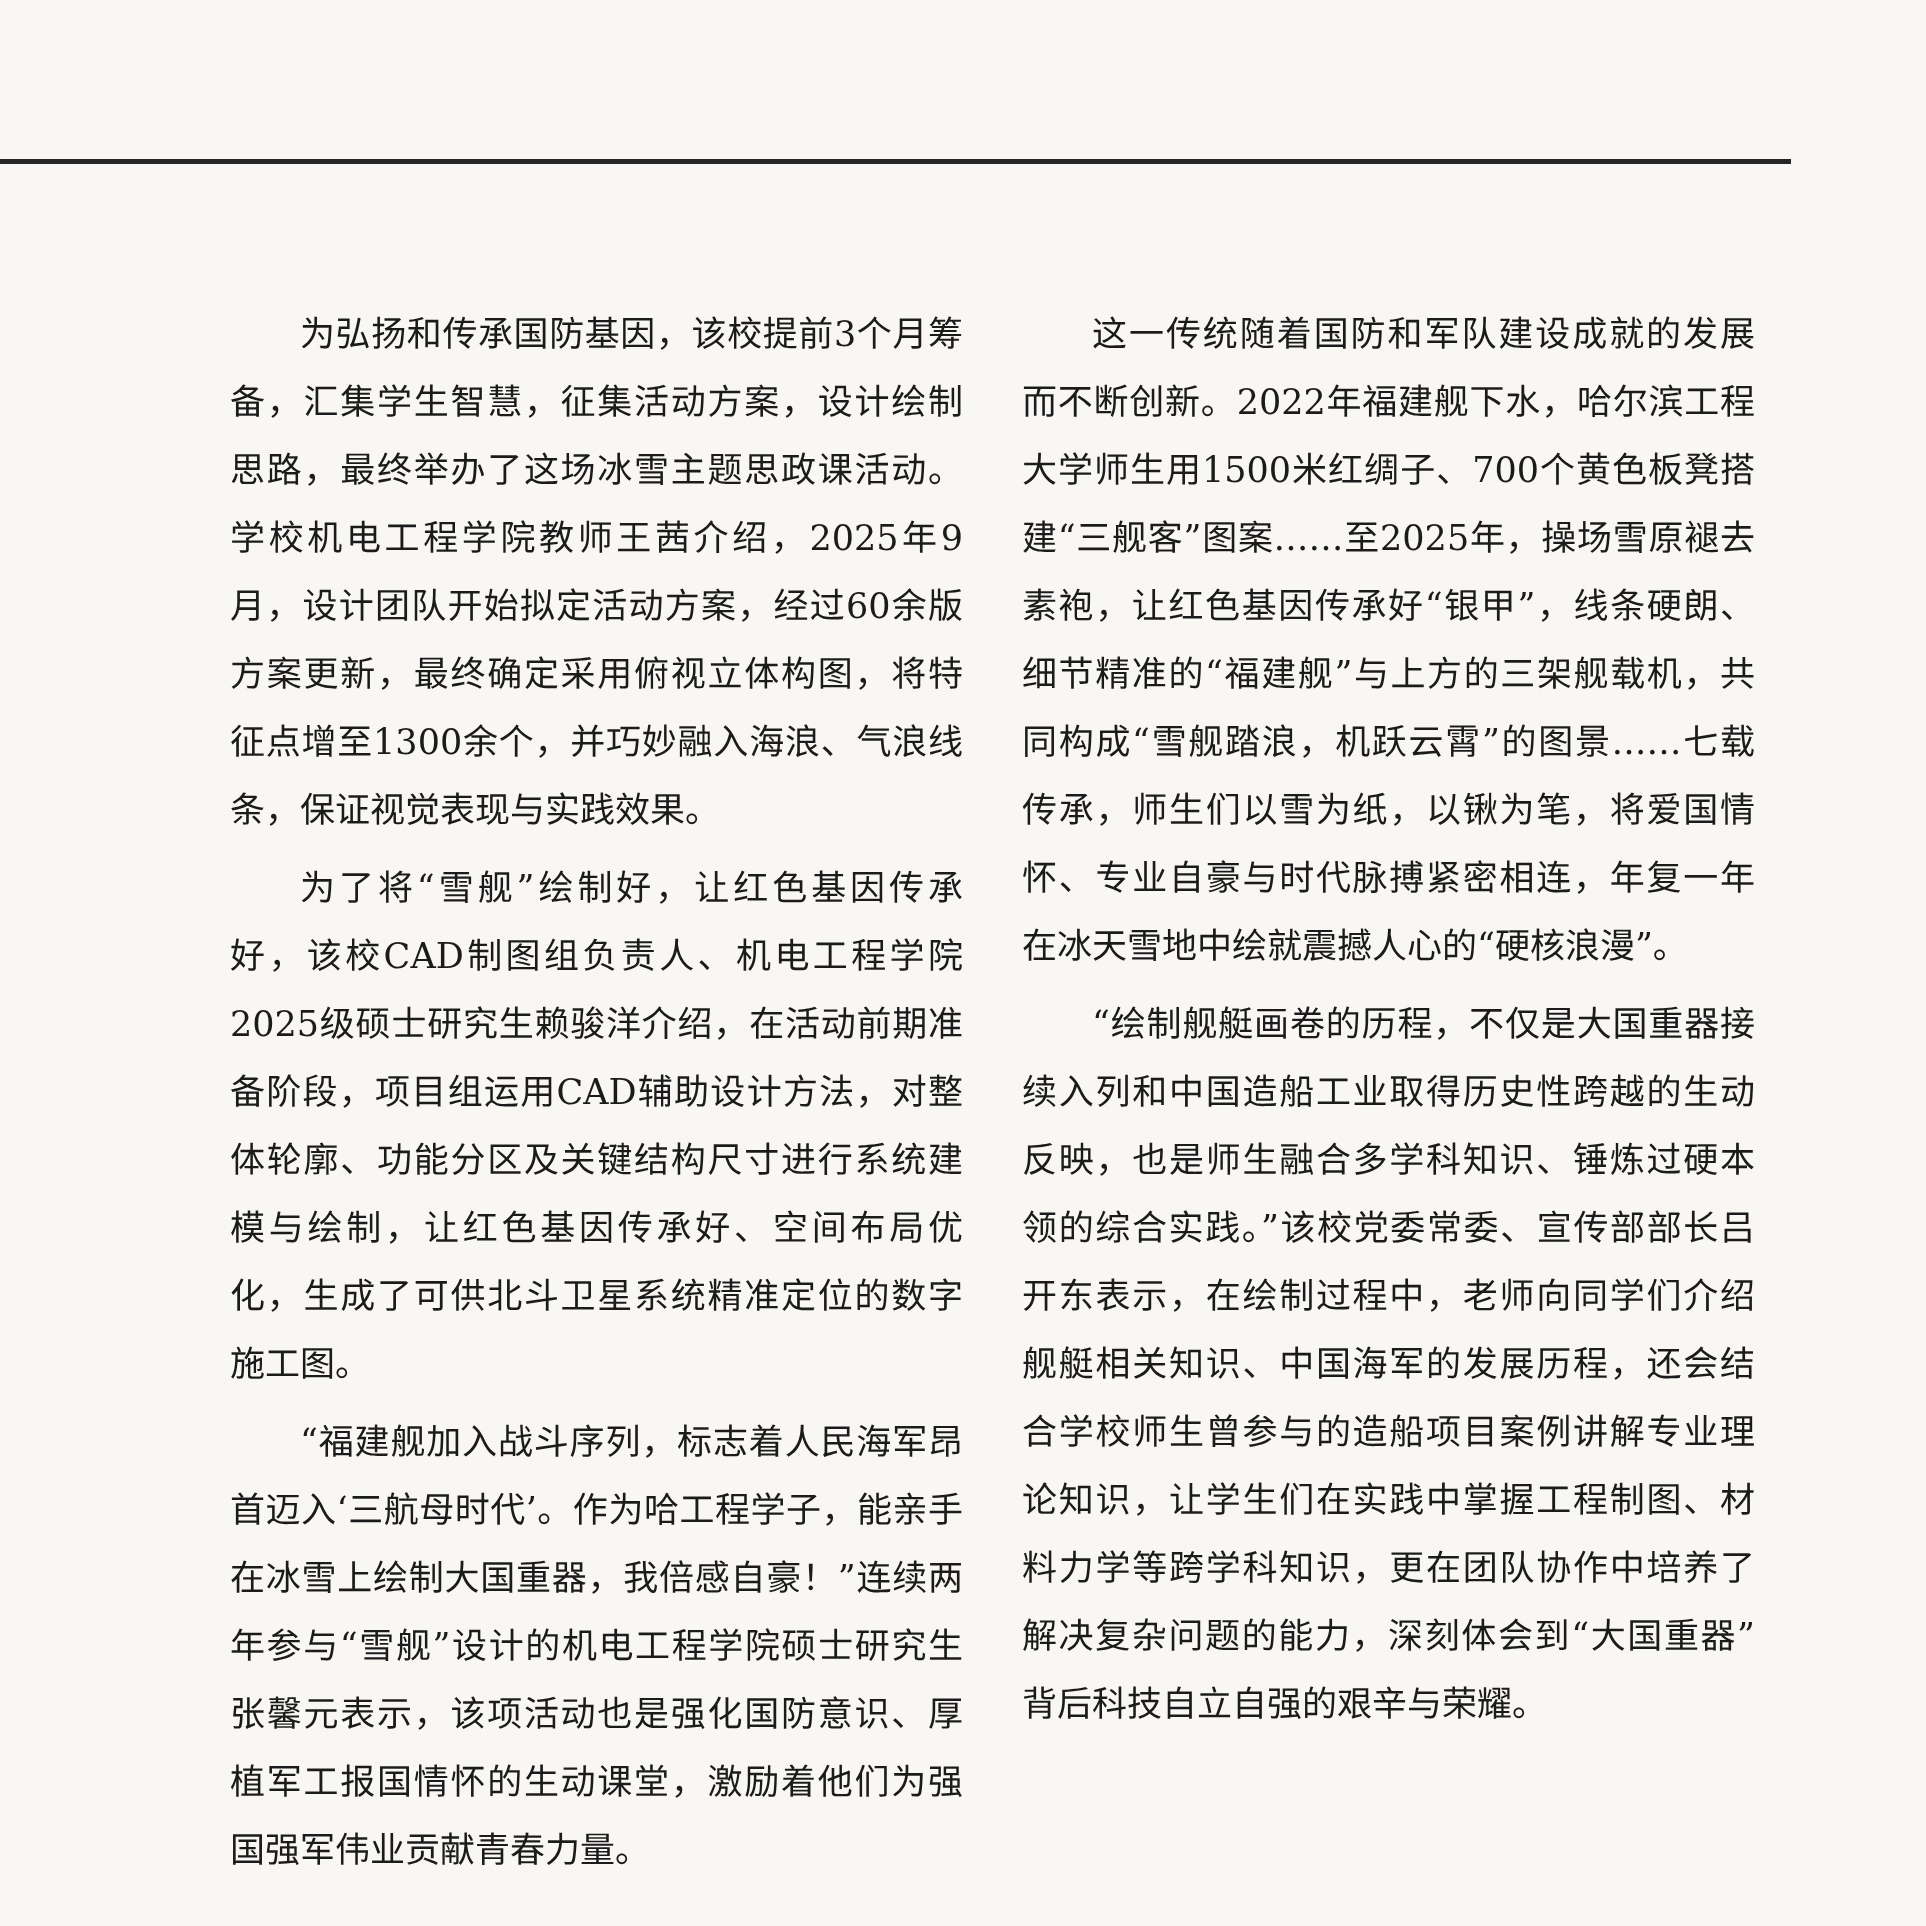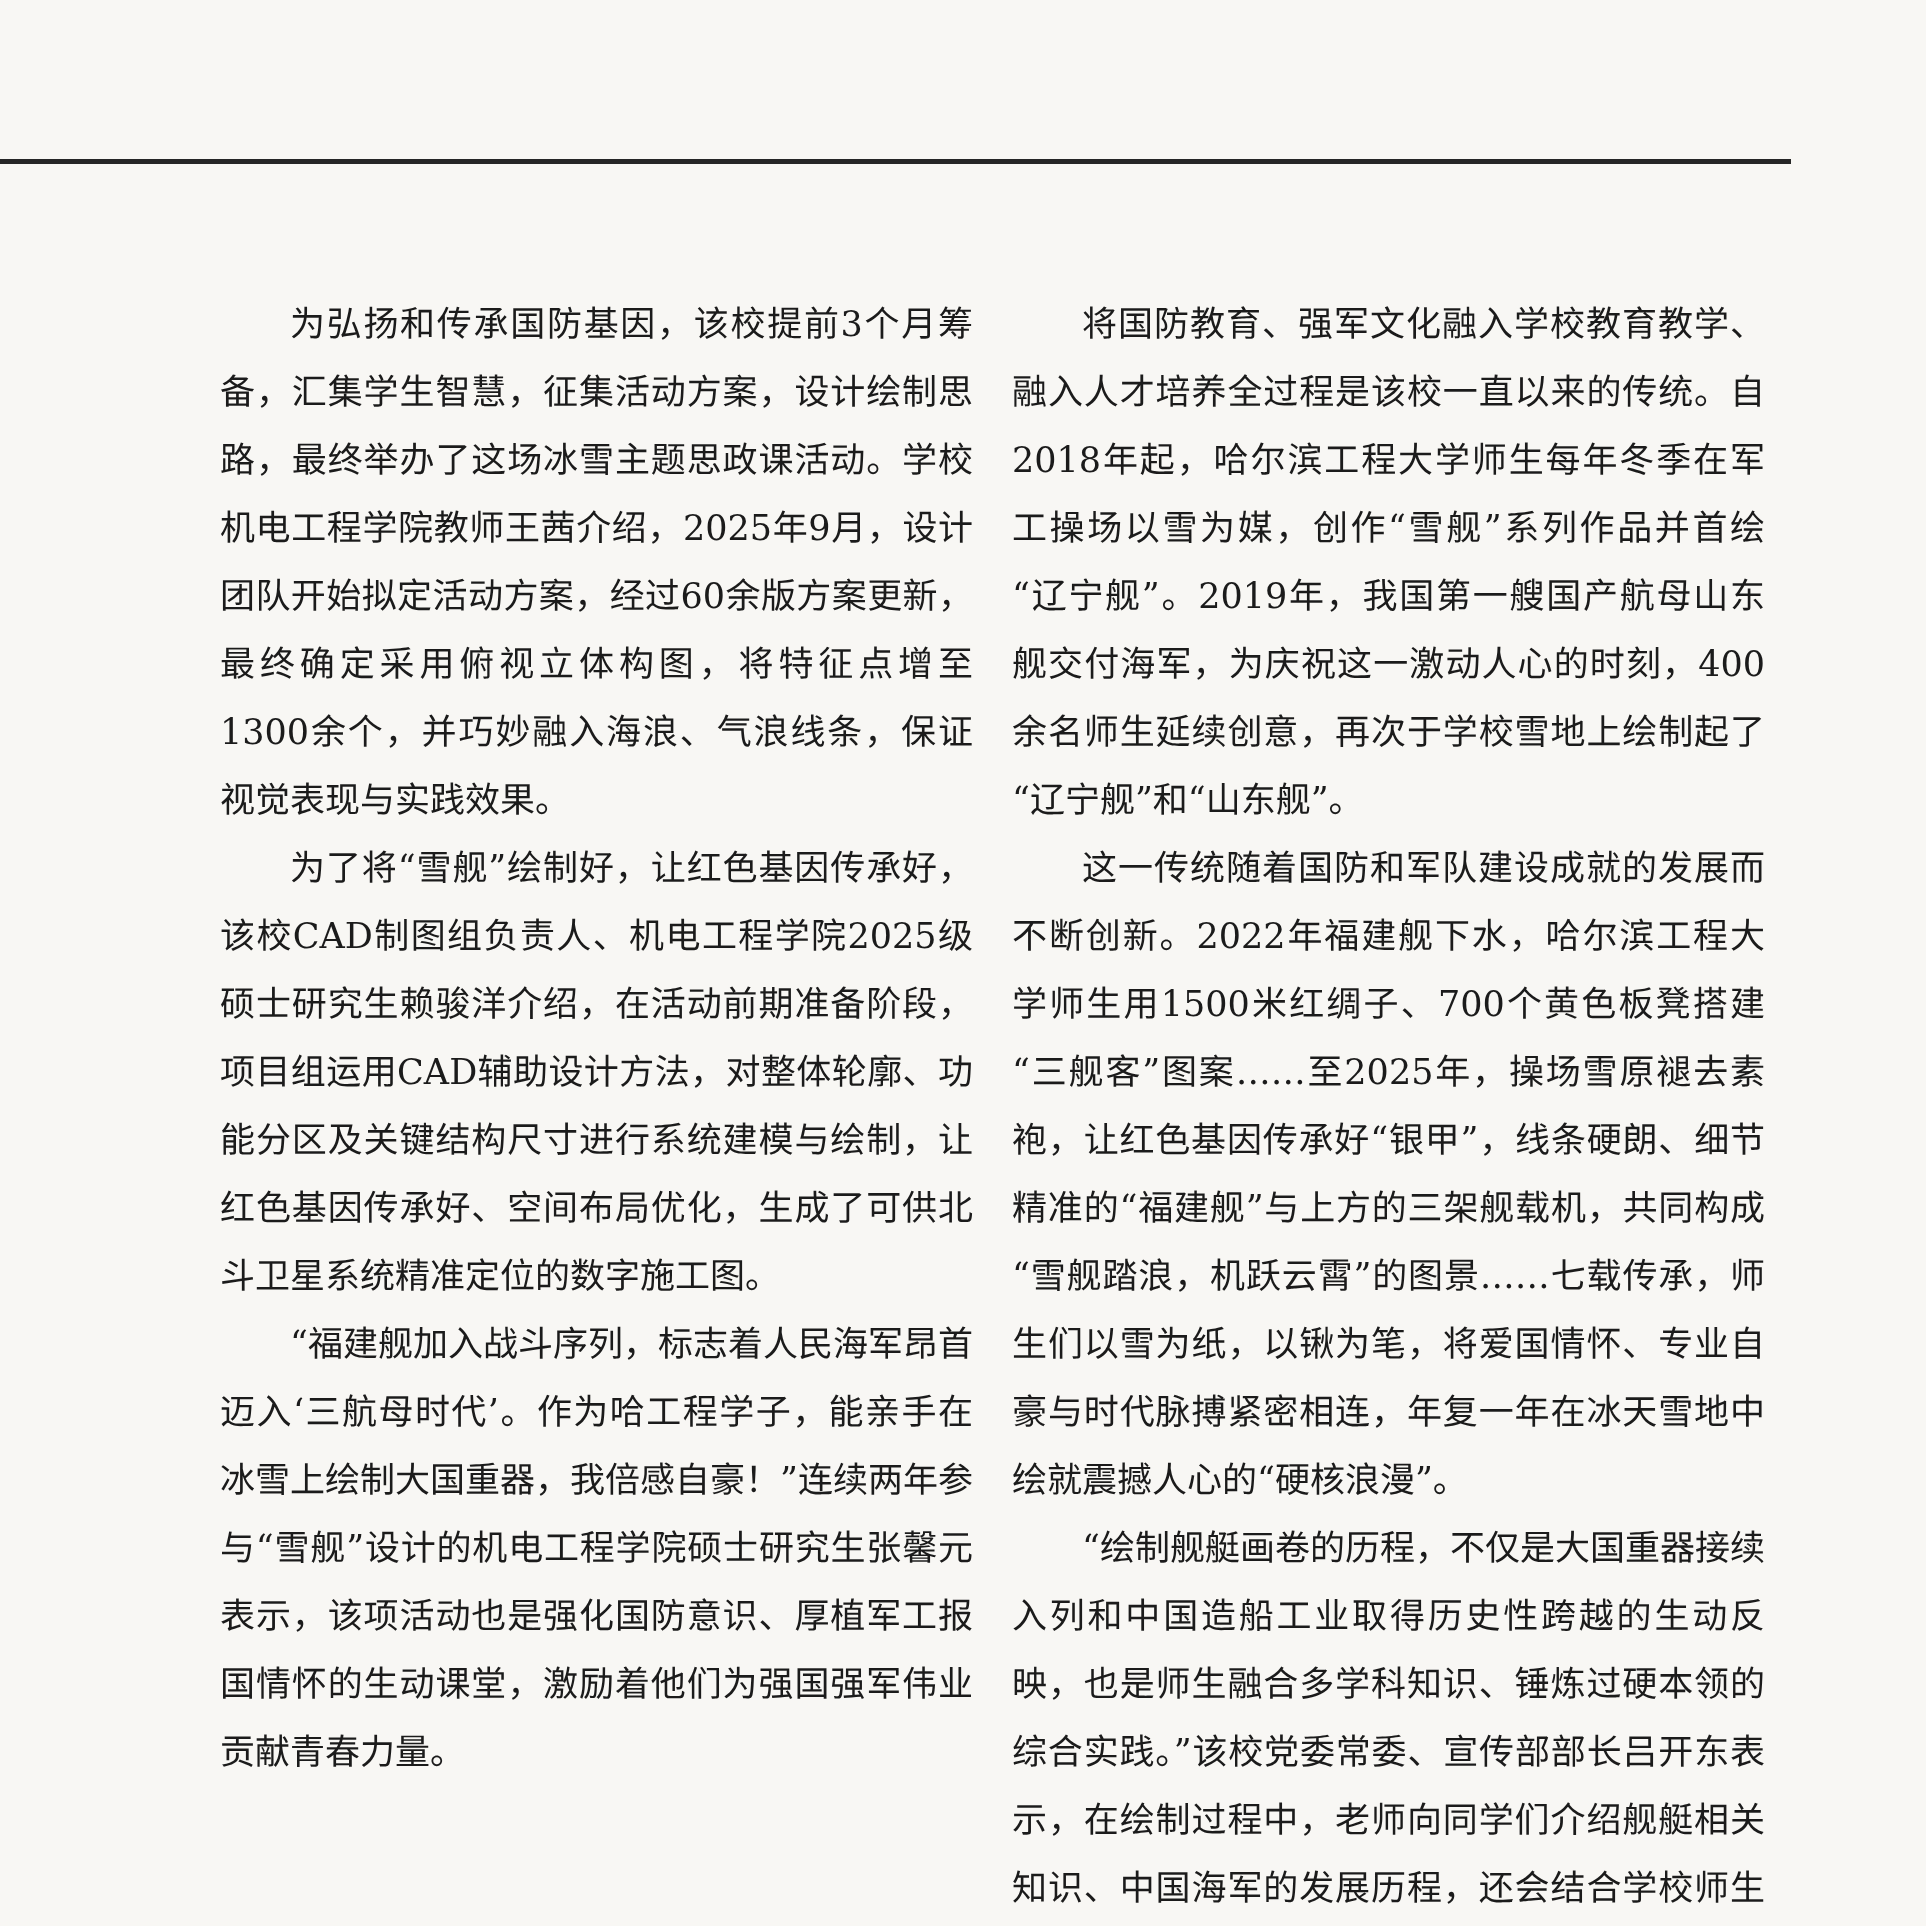--- a/index.html
+++ b/index.html
@@ -31,21 +31,21 @@
     left: 220px;
     top: 290px;
     width: 1545px;
     display: flex;
     gap: 39px;
   }
   .col {
     width: 753px;
   }
   .col p {
-    margin: 0;
+    margin: 10px;
     font-family: "DejaVu Serif", "Liberation Serif", serif;
     font-size: 35px;
     line-height: 68px;
     color: #1b1b1b;
     text-align: justify;
     text-indent: 2em;
   }
 </style>
 </head>
 <body>
@@ -57,21 +57,20 @@
   <div class="columns">
 
     <div class="col">
       <p>为弘扬和传承国防基因，该校提前3个月筹备，汇集学生智慧，征集活动方案，设计绘制思路，最终举办了这场冰雪主题思政课活动。学校机电工程学院教师王茜介绍，2025年9月，设计团队开始拟定活动方案，经过60余版方案更新，最终确定采用俯视立体构图，将特征点增至1300余个，并巧妙融入海浪、气浪线条，保证视觉表现与实践效果。</p>
       <p>为了将“雪舰”绘制好，让红色基因传承好，该校CAD制图组负责人、机电工程学院2025级硕士研究生赖骏洋介绍，在活动前期准备阶段，项目组运用CAD辅助设计方法，对整体轮廓、功能分区及关键结构尺寸进行系统建模与绘制，让红色基因传承好、空间布局优化，生成了可供北斗卫星系统精准定位的数字施工图。</p>
       <p>“福建舰加入战斗序列，标志着人民海军昂首迈入‘三航母时代’。作为哈工程学子，能亲手在冰雪上绘制大国重器，我倍感自豪！”连续两年参与“雪舰”设计的机电工程学院硕士研究生张馨元表示，该项活动也是强化国防意识、厚植军工报国情怀的生动课堂，激励着他们为强国强军伟业贡献青春力量。</p>
 
     </div>
 
     <div class="col">
-      <p>将国防教育、强军文化融入学校教育教学、融入人才培养全过程是该校一直以来的传统。自2018年起，哈尔滨工程大学师生每年冬季在军工操场以雪为媒，创作“雪舰”系列作品并首绘“辽宁舰”。2019年，我国第一艘国产航母山东舰交付海军，为庆祝这一激动人心的时刻，400余名师生延续创意，再次于学校雪地上绘制起了“辽宁舰”和“山东舰”。</p>
       <p>这一传统随着国防和军队建设成就的发展而不断创新。2022年福建舰下水，哈尔滨工程大学师生用1500米红绸子、700个黄色板凳搭建“三舰客”图案……至2025年，操场雪原褪去素袍，让红色基因传承好“银甲”，线条硬朗、细节精准的“福建舰”与上方的三架舰载机，共同构成“雪舰踏浪，机跃云霄”的图景……七载传承，师生们以雪为纸，以锹为笔，将爱国情怀、专业自豪与时代脉搏紧密相连，年复一年在冰天雪地中绘就震撼人心的“硬核浪漫”。</p>
       <p>“绘制舰艇画卷的历程，不仅是大国重器接续入列和中国造船工业取得历史性跨越的生动反映，也是师生融合多学科知识、锤炼过硬本领的综合实践。”该校党委常委、宣传部部长吕开东表示，在绘制过程中，老师向同学们介绍舰艇相关知识、中国海军的发展历程，还会结合学校师生曾参与的造船项目案例讲解专业理论知识，让学生们在实践中掌握工程制图、材料力学等跨学科知识，更在团队协作中培养了解决复杂问题的能力，深刻体会到“大国重器”背后科技自立自强的艰辛与荣耀。</p>
 
     </div>
 
   </div>
 
 </div>
 
 

